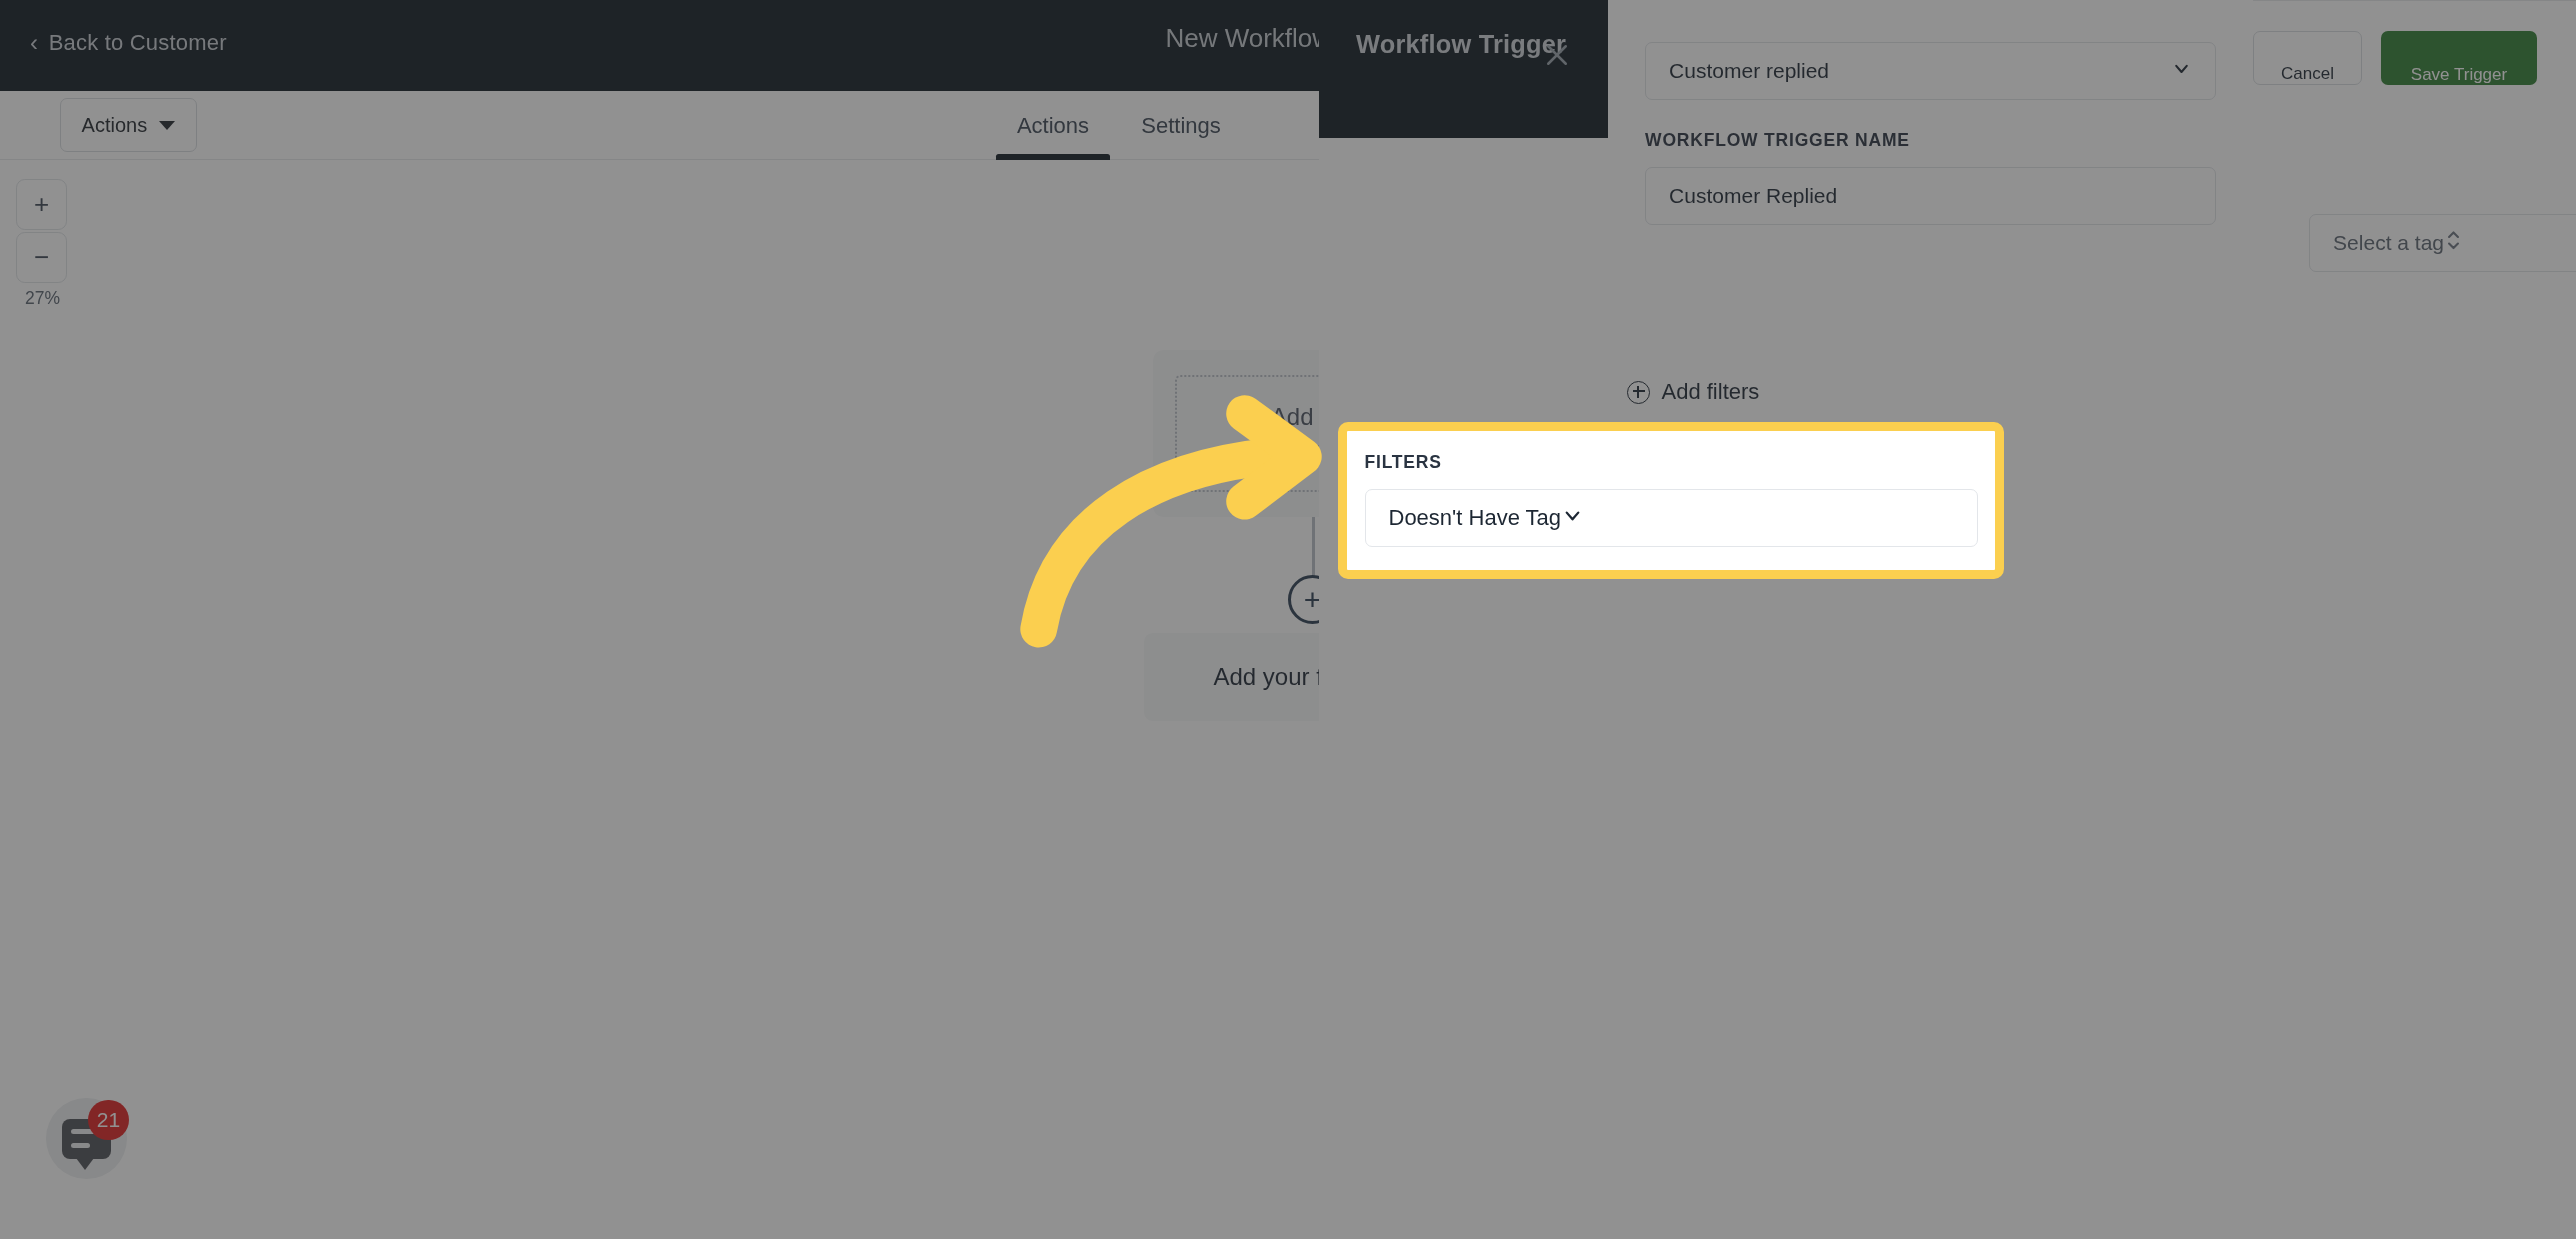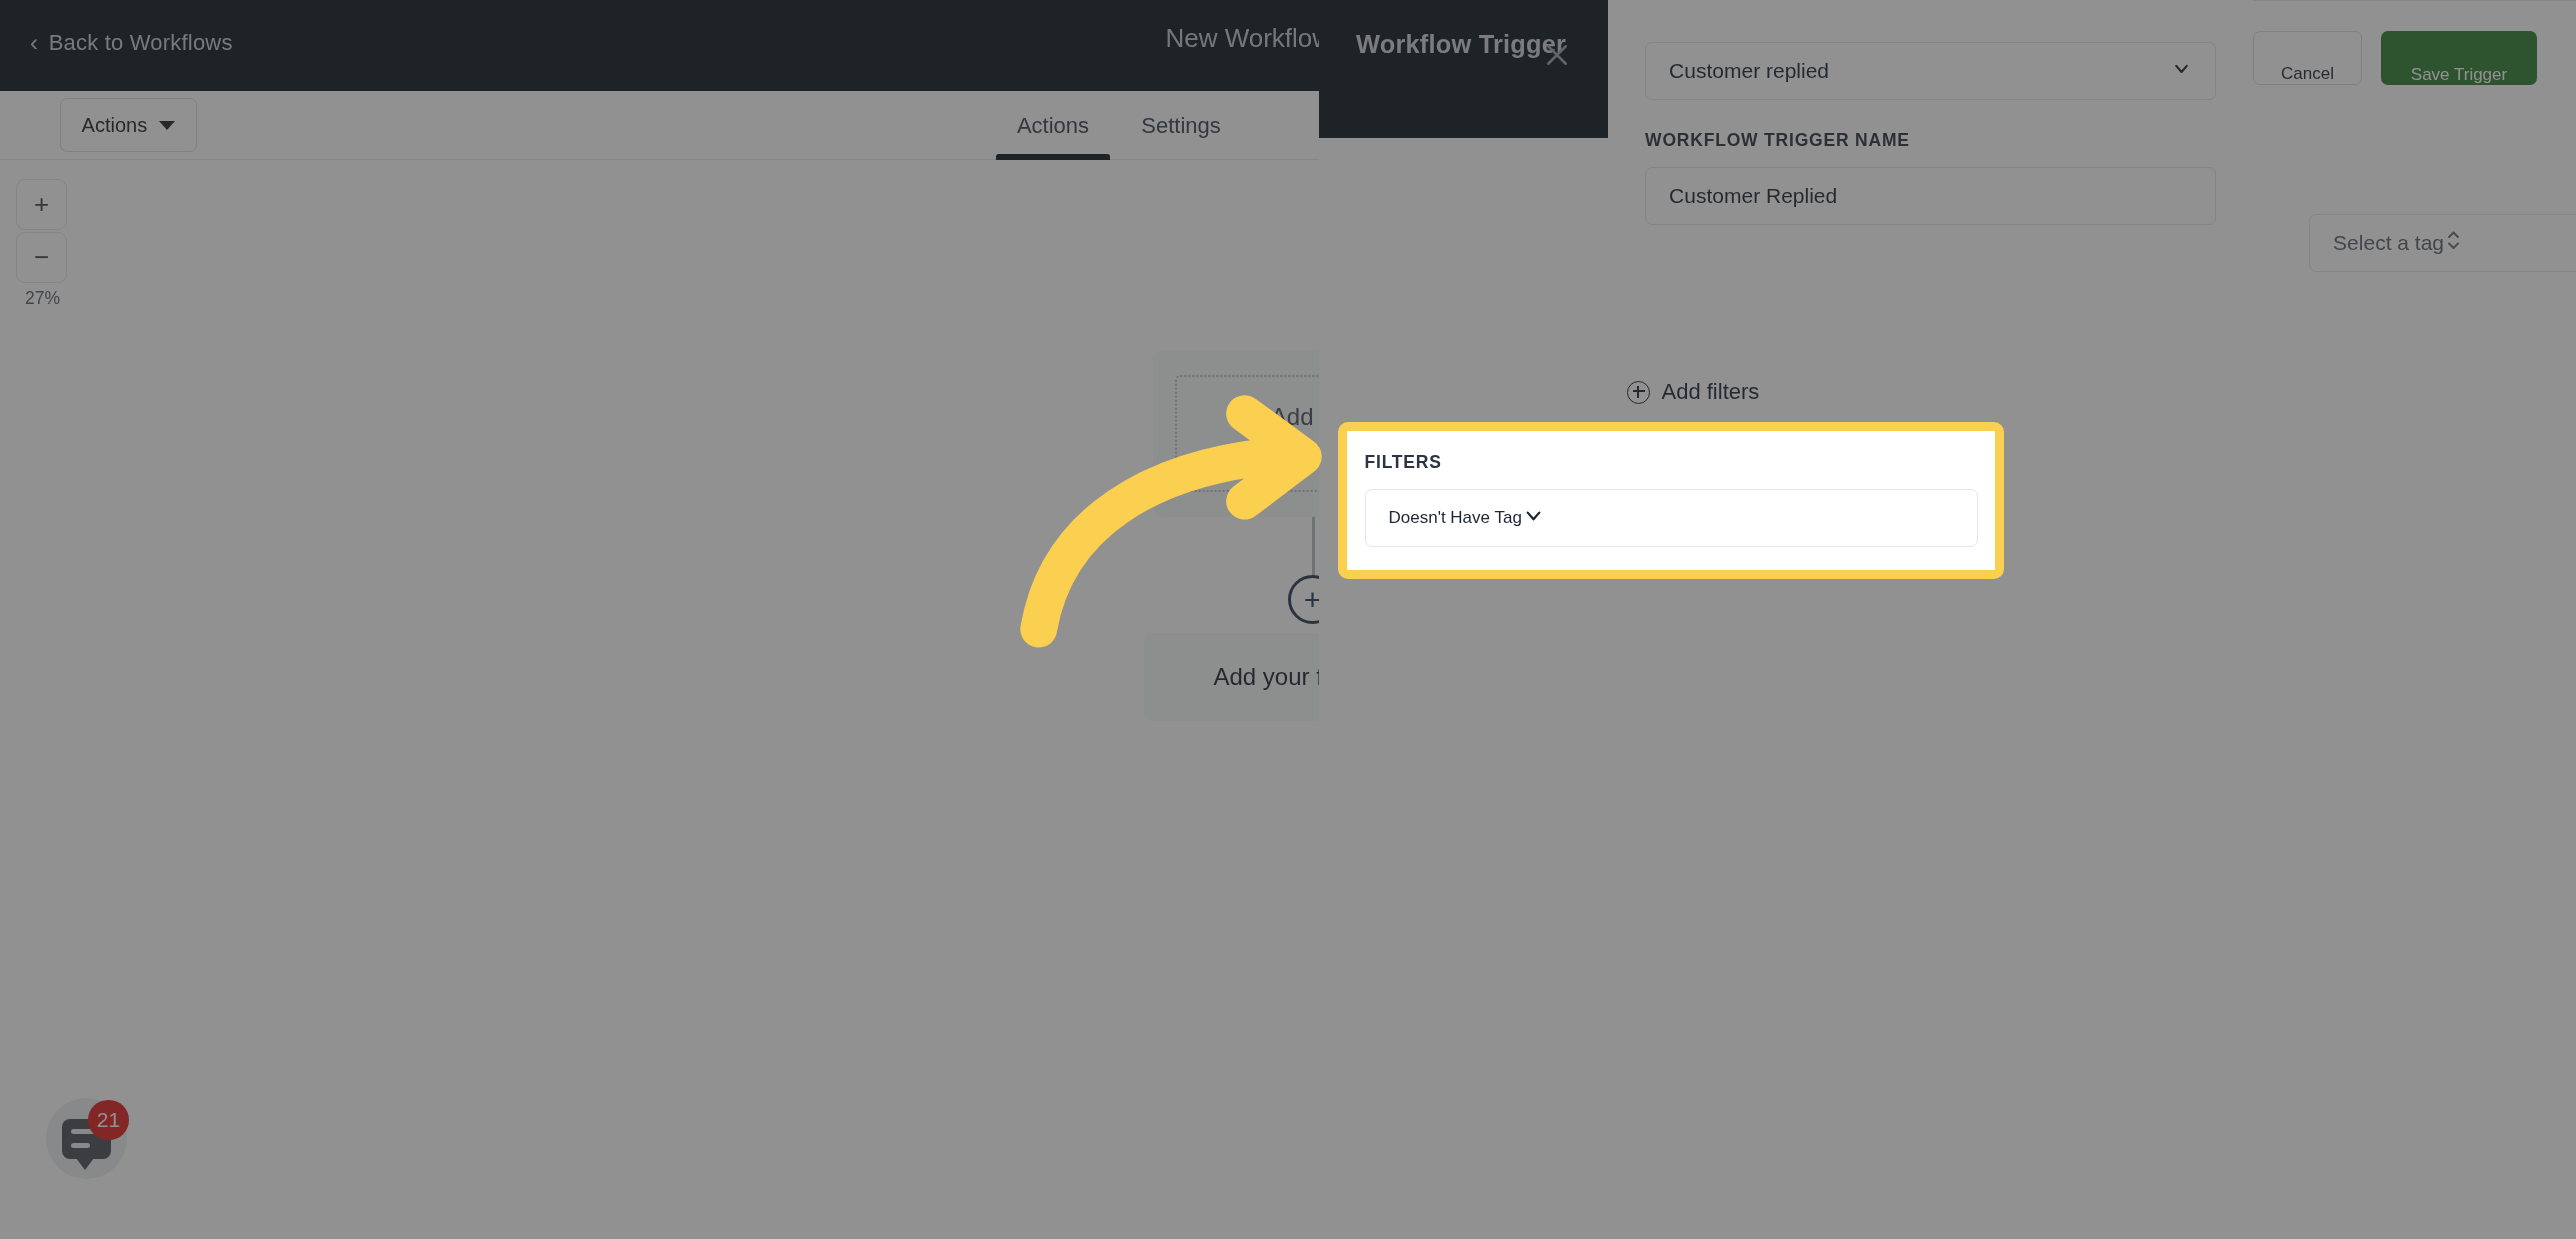--- a/index.html
+++ b/index.html
@@ -162,21 +162,21 @@
 
   .filters-highlight {
     position: absolute; left: 19px; top: 195px; width: 666px;
     border: 9.6px solid #fbcf4f; background: #ffffff; border-radius: 10px;
     padding: 21px 17.5px 23px 17.5px; z-index: 60;
   }
   .filters-highlight .field-label { margin-bottom: 16px; }
   .filter-select {
     width: 100%; height: 58px; border: 1.8px solid #e3e6ea; border-radius: 7px;
     background:#fff; display:flex; align-items:center; padding: 0 23px;
-    font-size: 17px; color:#1d2733; position:relative; cursor:pointer;
+    font-size: 22px; color:#1d2733; position:relative; cursor:pointer;
   }
 
   .filters-row-rest {
     position: absolute; left: 701px; top: 214px; width: 531px;
     display: flex; align-items: center; gap: 10px;
   }
   .tag-select {
     flex: 1 1 auto; height: 58px; border: 1.8px solid #e0e3e7; border-radius: 7px;
     background:#fff; display:flex; align-items:center; padding: 0 23px;
     font-size: 21px; color:#5b6470; position:relative; cursor:pointer;
@@ -210,21 +210,21 @@
     z-index: 70; pointer-events:none; }
 </style>
 </head>
 <body>
 
 <div id="root">
 
   <div class="app-header">
     <div class="back-link">
       <span class="back-chevron">‹</span>
-      <span>Back to Workflows</span>
+      <span>Back to Customer</span>
     </div>
     <div class="wf-title">New Workflow : 1687</div>
   </div>
 
   <div class="toolbar"></div>
   <div class="actions-btn">
     <span>Actions</span>
     <span class="chev-down"></span>
   </div>
 

